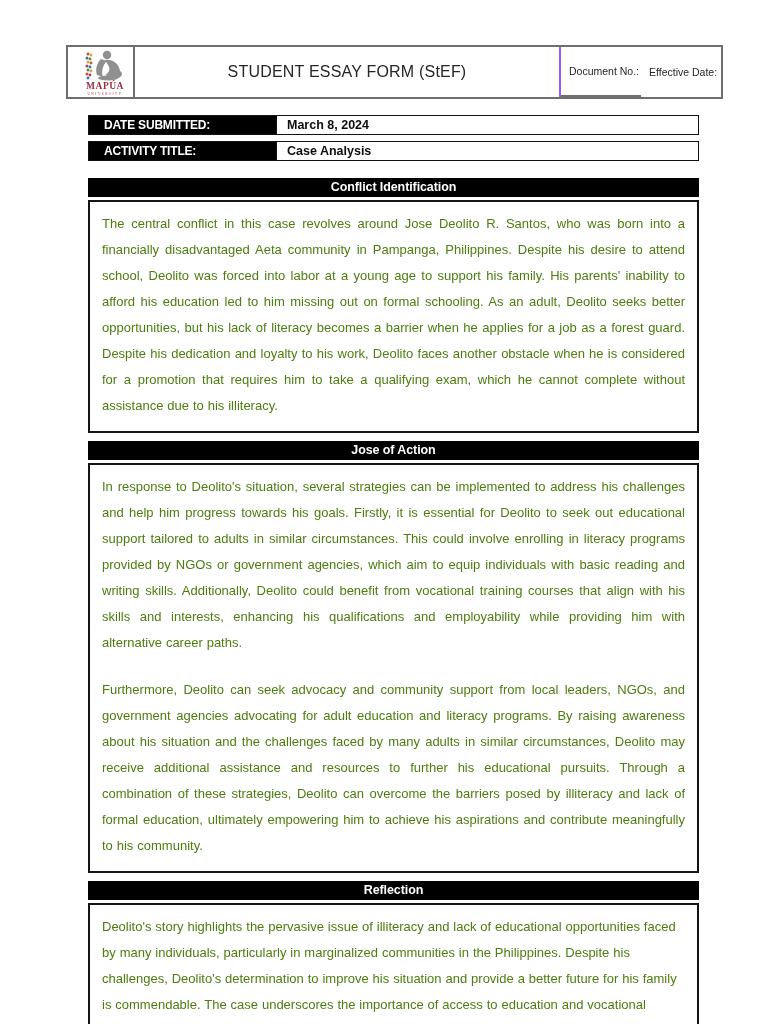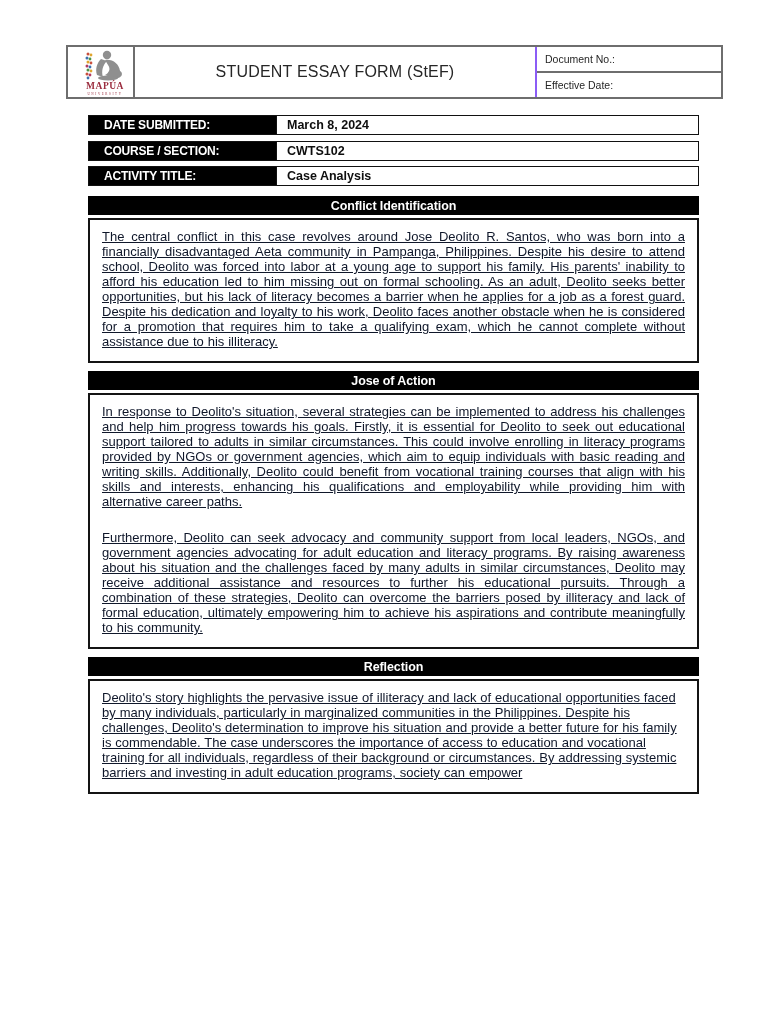--- a/index.html
+++ b/index.html
@@ -23,21 +23,21 @@
   }
   .hdr-logo-cell {
     width: 67px; border-right: 2px solid #6e6e6e;
     display: flex; align-items: center; justify-content: flex-end;
   }
   .hdr-title-cell {
     flex: 1; border-right: 2px solid #8b5cf6;
     display: flex; align-items: center; justify-content: center;
     font-size: 16px; letter-spacing: 0.2px; color: #262626;
   }
-  .hdr-meta-cell { width: 184px; display: flex; flex-direction: column; }
+  .hdr-meta-cell { width: 160px; display: flex; flex-direction: row; }
   .hdr-meta-row {
     flex: 1; display: flex; align-items: center;
     padding-left: 8px; font-size: 10.5px; color: #262626;
   }
   .hdr-meta-row.first { border-bottom: 2px solid #6e6e6e; }
 
   
   .content { position: absolute; left: 88px; top: 115px; width: 611px; }
 
   .info-row {
@@ -55,32 +55,31 @@
     font-weight: 700; font-size: 12.5px;
     display: flex; align-items: center; padding-left: 10px;
   }
 
   .section-bar {
     height: 19px; background: #000; color: #fff;
     font-weight: 700; font-size: 12.5px; letter-spacing: -0.1px;
     display: flex; align-items: center; justify-content: center;
     margin-top: 8px;
   }
-  .section-bar.first { margin-top: 10px; }
+  .section-bar.first { margin-top: 17px; }
   .section-box {
     border: 2px solid #141414;
     margin-top: 3px;
     padding: 9px 12px 12px 12px;
     background: #fff;
   }
   .section-box p {
-    font-size: 13px; line-height: 15px;
-    text-align: justify; color: #0f172a;
+    font-size: 13px; line-height: 26px;
+    text-align: justify; color: #4d7c0f;
     word-spacing: 0.3px;
-    text-decoration: underline;
   }
   .section-box p + p { margin-top: 21px; }
   .section-box.align-left p { text-align: left; }
 
   
   .logo-svg { display: block; }
 </style>
 </head>
 <body>
 
@@ -126,24 +125,20 @@
   </div>
 
   <div class="content">
 
     <div>
       <div class="info-row">
         <div class="info-label">DATE SUBMITTED:</div>
         <div class="info-value">March 8, 2024</div>
       </div>
       <div class="info-row">
-        <div class="info-label">COURSE / SECTION:</div>
-        <div class="info-value">CWTS102</div>
-      </div>
-      <div class="info-row">
         <div class="info-label">ACTIVITY TITLE:</div>
         <div class="info-value">Case Analysis</div>
       </div>
     </div>
 
     <div class="section-bar first">Conflict Identification</div>
     <div class="section-box">
       <p>The central conflict in this case revolves around Jose Deolito R. Santos, who was born into a financially disadvantaged Aeta community in Pampanga, Philippines. Despite his desire to attend school, Deolito was forced into labor at a young age to support his family. His parents' inability to afford his education led to him missing out on formal schooling. As an adult, Deolito seeks better opportunities, but his lack of literacy becomes a barrier when he applies for a job as a forest guard. Despite his dedication and loyalty to his work, Deolito faces another obstacle when he is considered for a promotion that requires him to take a qualifying exam, which he cannot complete without assistance due to his illiteracy.</p>
     </div>
 

